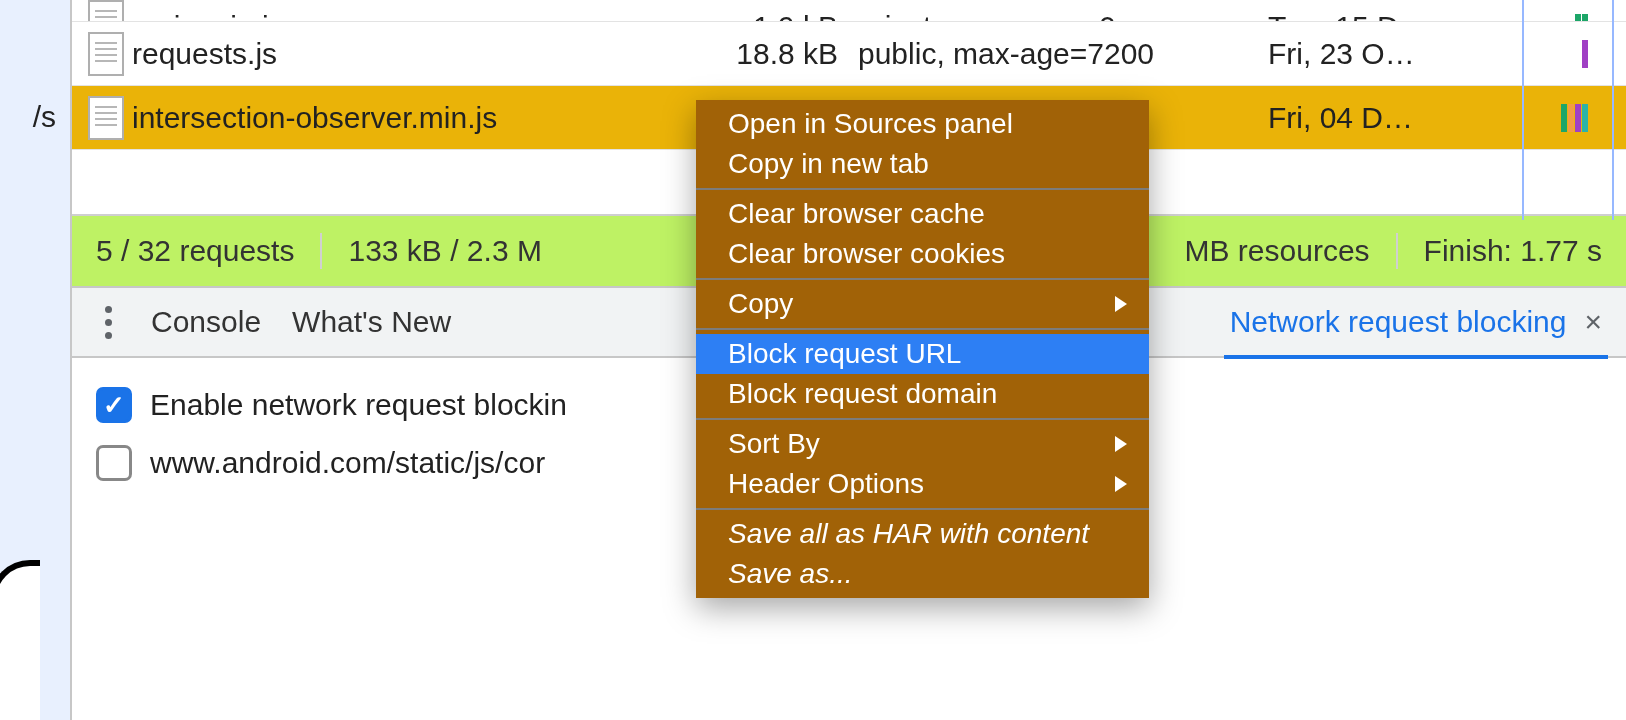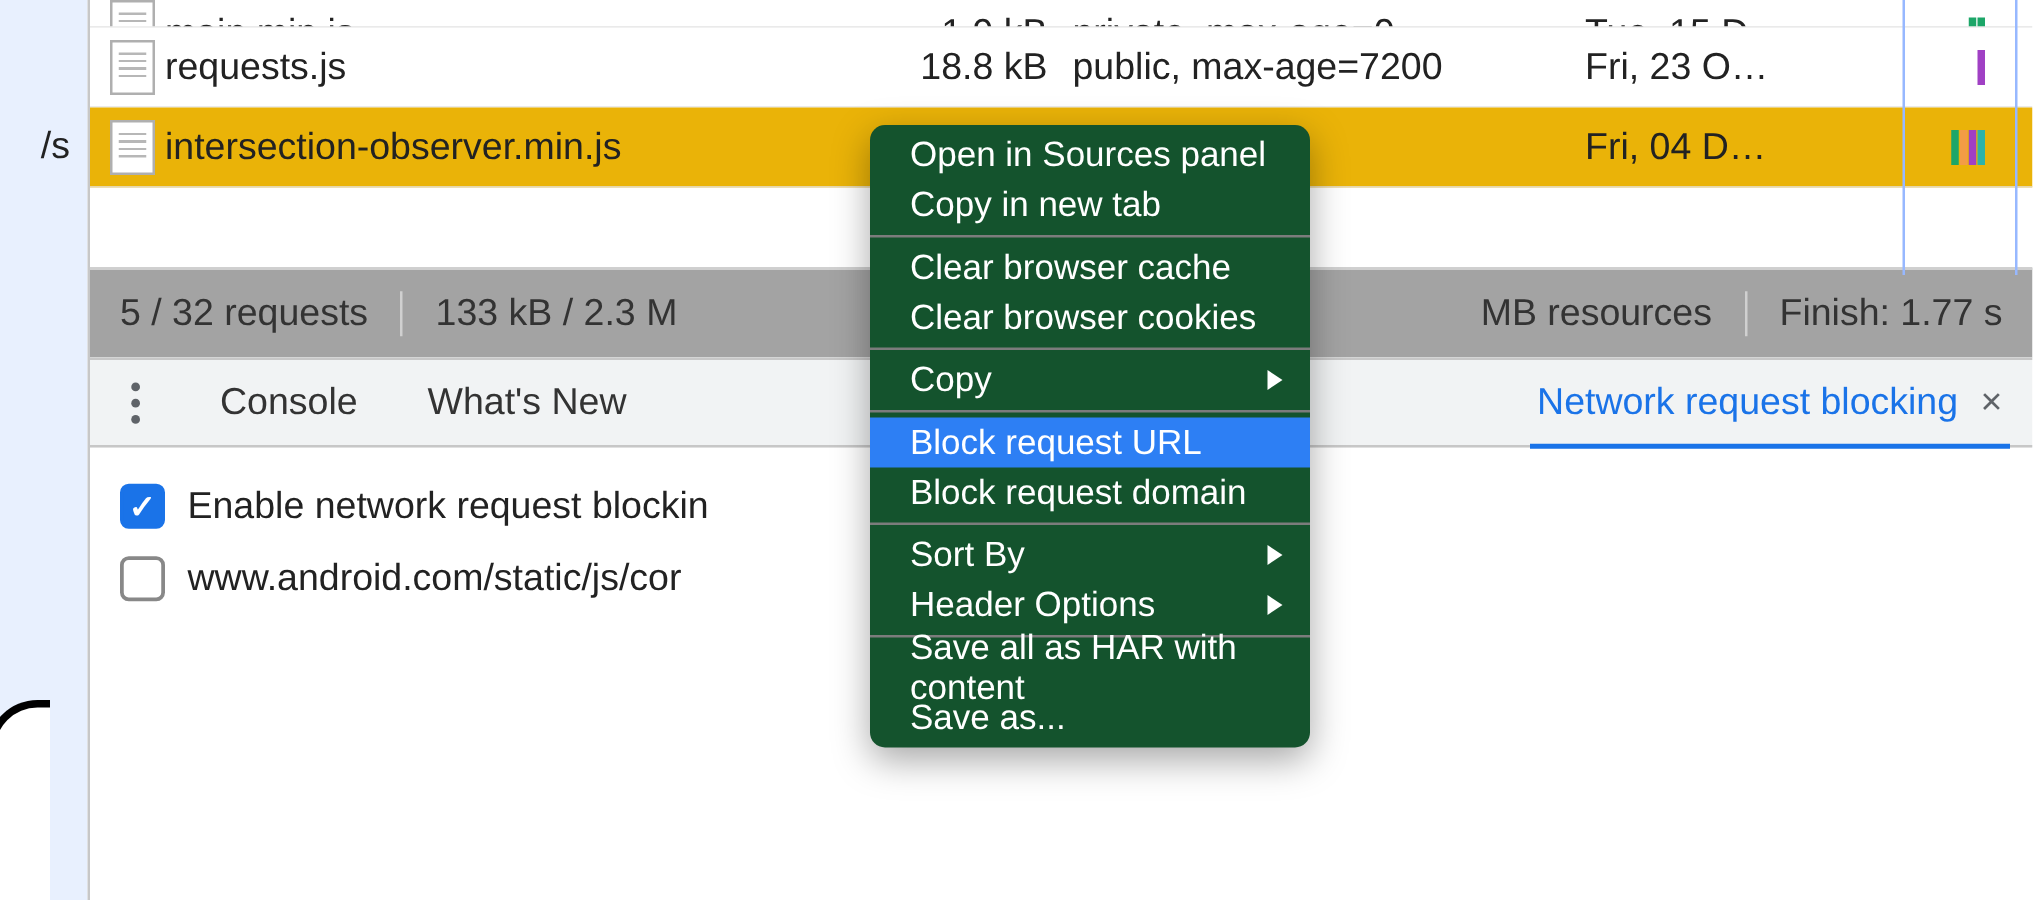--- a/index.html
+++ b/index.html
@@ -77,21 +77,21 @@
   .wf-green { background: #1ca668; }
   .wf-purple { background: #a040c4; }
   .wf-orange { background: #f39c45; }
   .wf-teal { background: #2db3a8; }
 
   
   .status-bar {
     display: flex;
     align-items: center;
     height: 72px;
-    background: #a3a3a3;
+    background: #bef264;
     border-top: 2px solid #cfcfcf;
     font-size: 30px;
     color: #333;
     padding: 0 24px;
     gap: 26px;
   }
   .status-bar .sep {
     width: 2px; height: 36px;
     background: #d0d0d0;
   }
@@ -99,21 +99,21 @@
   
   .tabs-bar {
     display: flex;
     align-items: center;
     height: 72px;
     border-top: 2px solid #c7c7c7;
     border-bottom: 2px solid #c7c7c7;
     background: #f1f3f4;
     font-size: 30px;
     color: #333;
-    gap: 56px;
+    gap: 31px;
     padding: 0 24px;
   }
   .drawer-menu {
     width: 24px;
     display: flex;
     flex-direction: column;
     gap: 6px;
     align-items: center;
   }
   .drawer-menu span {
@@ -173,33 +173,33 @@
     color: #fff;
     font-weight: bold;
     font-size: 26px;
   }
 
   
   .ctx-menu {
     position: absolute;
     left: 696px;
     top: 100px;
-    width: 352px;
-    background: #14532d;
-    border-radius: 12px;
+    width: 453px;
+    background: #a16207;
+    border-radius: 0;
     color: #fff;
     font-size: 28px;
     box-shadow: 0 10px 30px rgba(0,0,0,0.35);
     overflow: hidden;
   }
   .ctx-group {
     border-bottom: 2px solid #7c7c7c;
     padding: 4px 0;
   }
-  .ctx-group:last-child { border-bottom: none; }
+  .ctx-group:last-child { border-bottom: none; font-style: italic; }
   .ctx-item {
     display: flex;
     align-items: center;
     justify-content: space-between;
     height: 40px;
     padding: 0 22px 0 32px;
   }
   .ctx-item.selected {
     background: #2d7ff4;
   }

